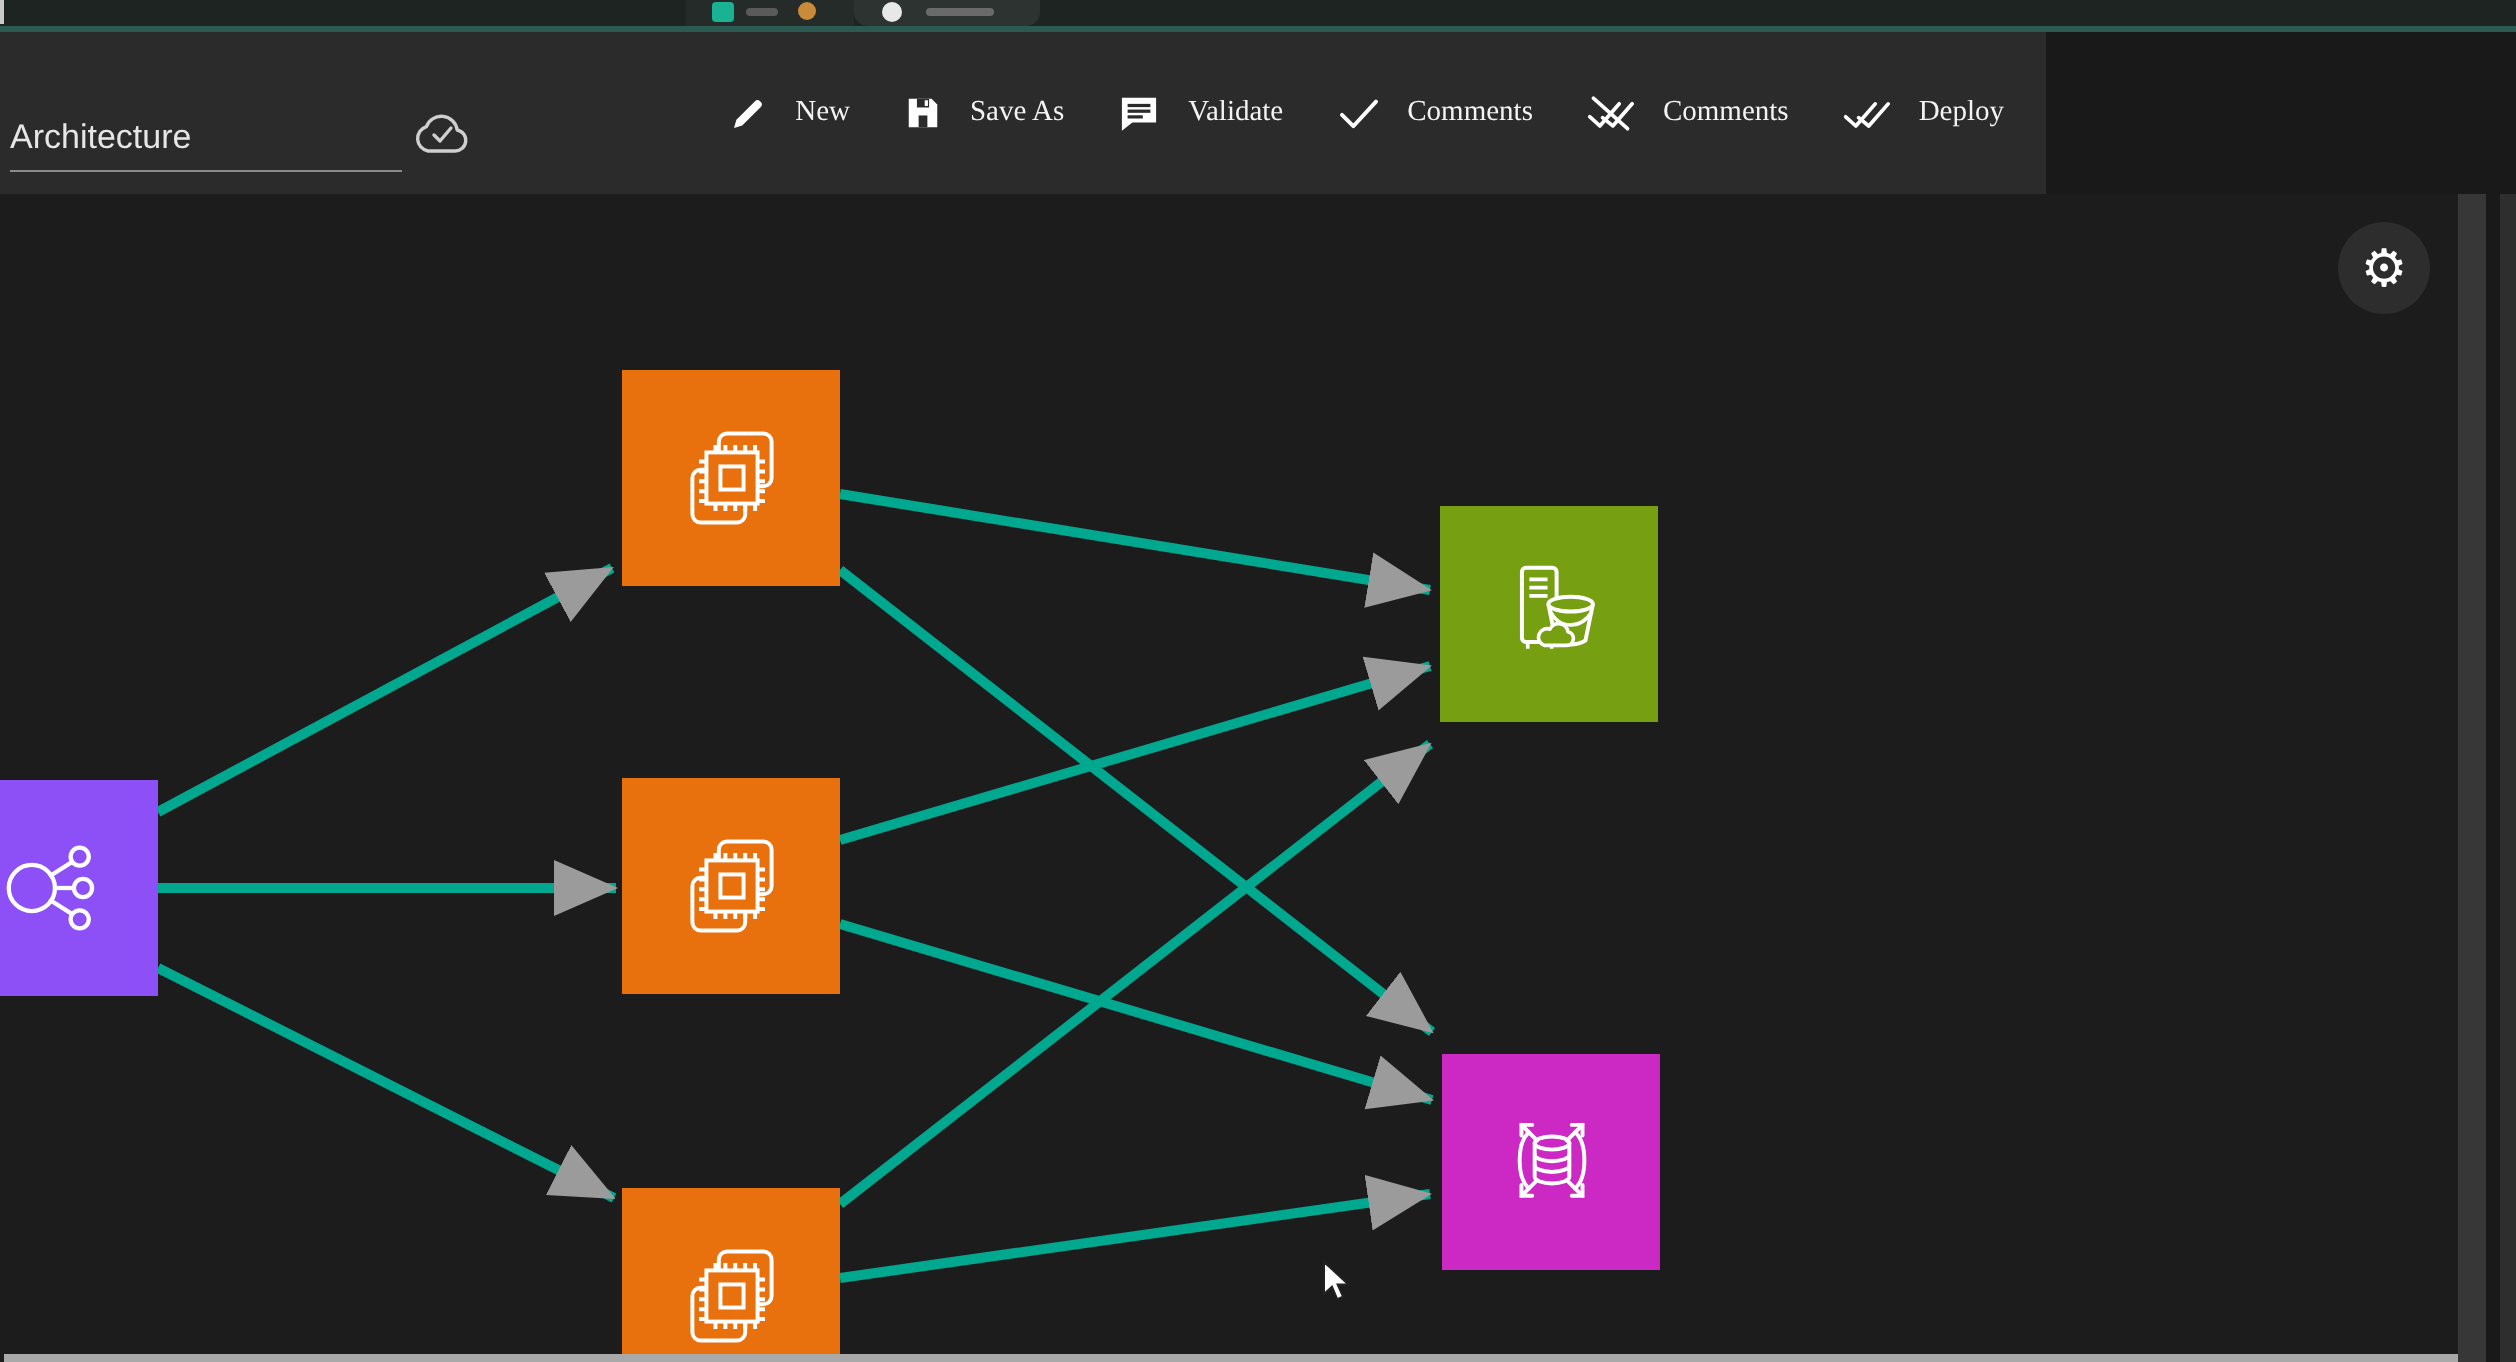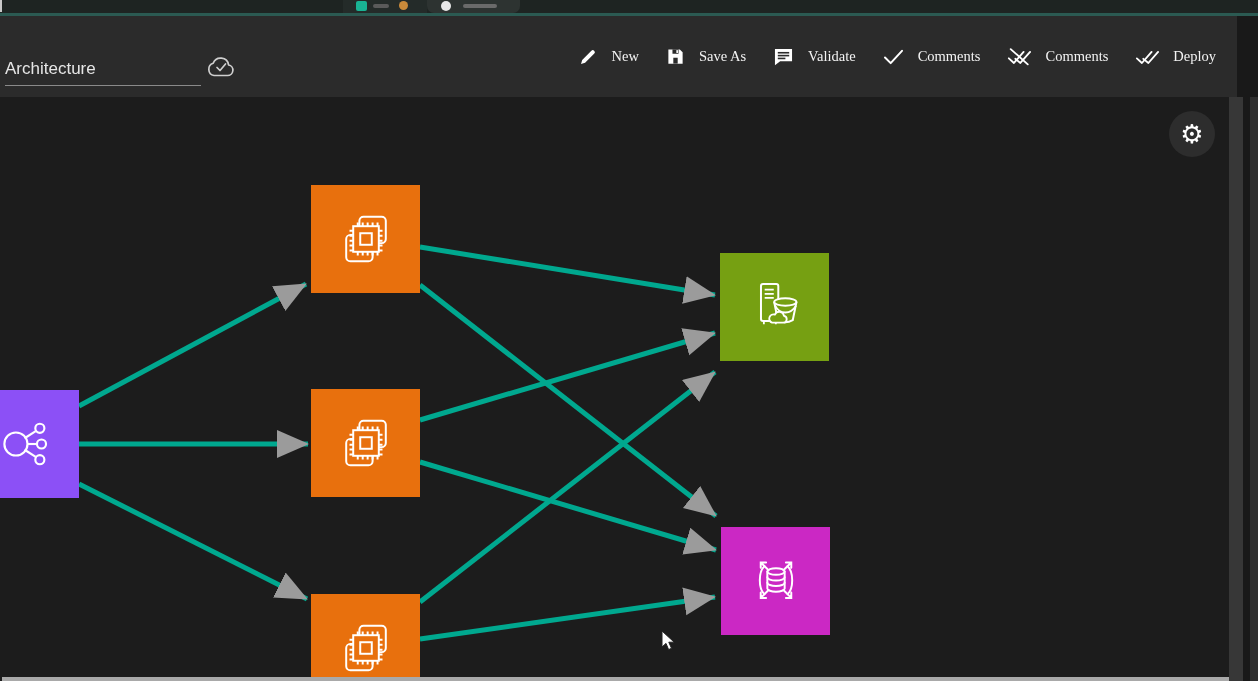--- a/index.html
+++ b/index.html
@@ -13,21 +13,21 @@
   .tab-1 { left:343px; width:84px; background:#242B29; }
   .tab-2 { left:427px; width:93px; background:#2D3331; border-radius:0 0 7px 7px; }
   .tab-glyph-teal { position:absolute; left:13px; top:1px; width:11px; height:10px; background:#19B394; border-radius:2px; }
   .tab-smudge { position:absolute; top:4px; height:4px; background:#5A5A5A; border-radius:2px; }
   .tab-favicon-orange { position:absolute; left:56px; top:1px; width:9px; height:9px; border-radius:50%; background:#C98A3A; }
   .tab-favicon-white { position:absolute; left:14px; top:1px; width:10px; height:10px; border-radius:50%; background:#E8E8E8; }
 
   .teal-divider { position:absolute; left:0; top:13px; width:1258px; height:3px; background:#2B5A52; }
 
   
-  .header { position:absolute; left:0; top:16px; width:1237px; height:81px; background:#2B2B2B; }
+  .header { position:absolute; left:0; top:16px; width:1023px; height:81px; background:#2B2B2B; }
   .title-input { position:absolute; left:5px; top:36px; width:196px; height:34px;
                  background:transparent; border:none; border-bottom:1px solid #8A8A8A;
                  color:#E6E6E6; font-size:17px; font-family:"Liberation Sans", sans-serif; outline:none; }
   .cloud-status { position:absolute; left:205px; top:38px; width:32px; height:26px; }
 
   .toolbar { position:absolute; right:21px; top:30px; display:flex; align-items:center; gap:27px; }
   .tb-btn { display:flex; align-items:center; gap:14px; background:none; border:none; cursor:pointer;
             color:#F3F3F3; font-size:14.5px; font-family:Liberation Serif, serif; }
   .tb-btn svg { display:block; }
 

